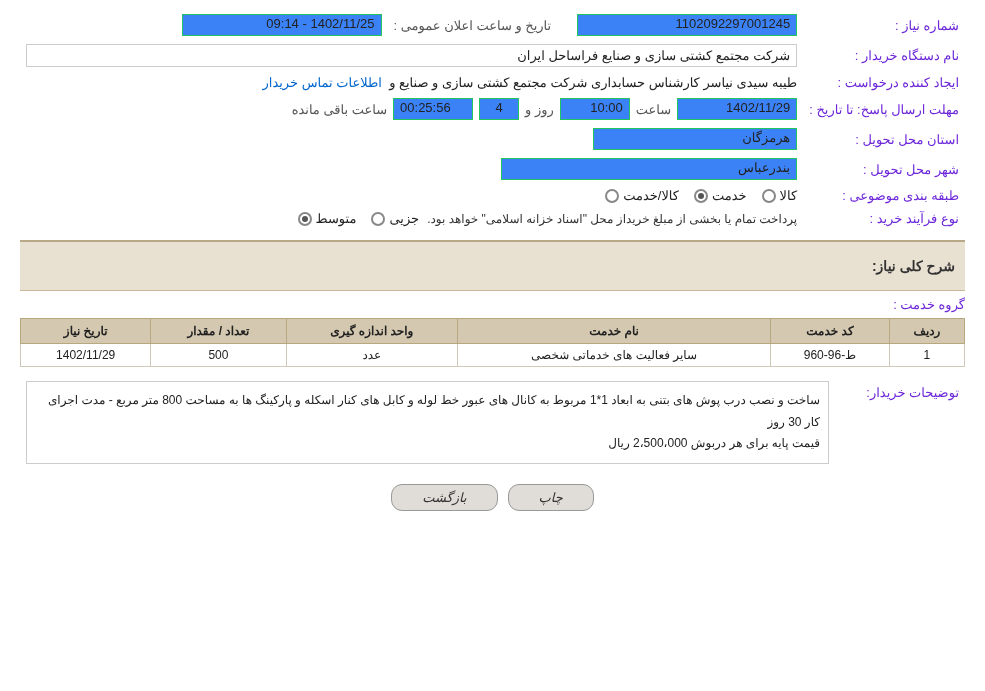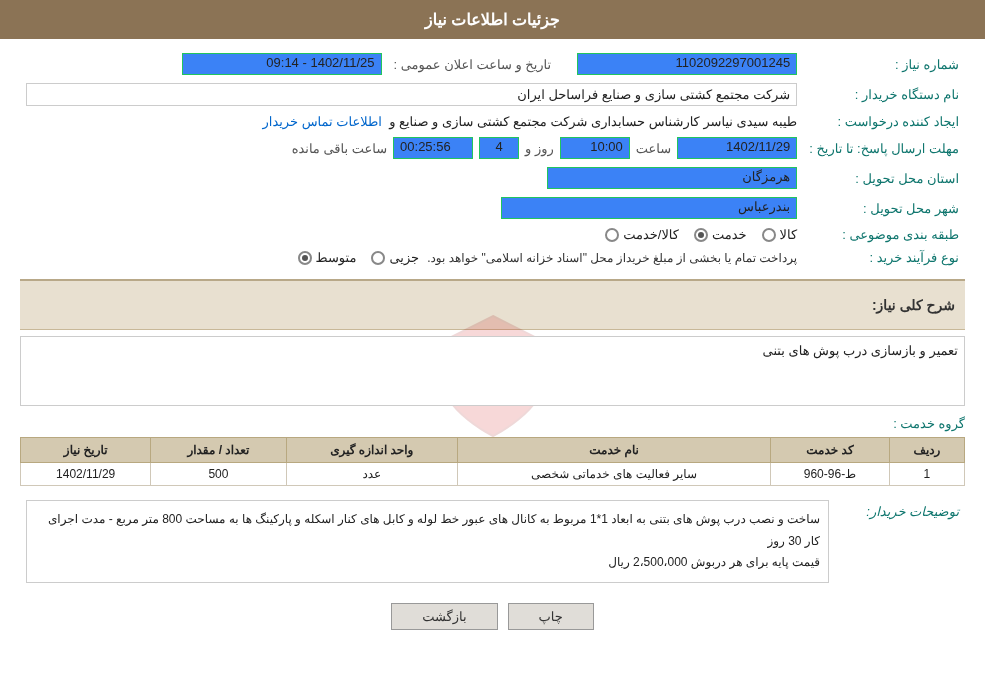--- a/index.html
+++ b/index.html
@@ -30,21 +30,21 @@
     .info-table {
       width: 100%;
       border-collapse: collapse;
       margin-bottom: 8px;
     }
     .info-table td {
       padding: 4px 6px;
       vertical-align: middle;
     }
     .label-cell {
-      color: #0f766e;
+      color: #6d28d9;
       text-align: right;
       white-space: nowrap;
       width: 130px;
     }
     .value-box {
       border: 1px solid #22c55e;
       background: #3b82f6;
       padding: 1px 6px;
       min-height: 22px;
       display: inline-block;
@@ -166,21 +166,22 @@
       display: flex;
       justify-content: center;
       gap: 10px;
     }
     .btn {
       padding: 5px 30px;
       font-size: 13px;
       font-family: Tahoma, Arial, sans-serif;
       cursor: pointer;
       border: 1px solid #999;
-      border-radius: 0;
+      border-radius: 11px;
+      font-style: italic;
     }
     .btn-back {
       background: #e0ddd8;
       color: #333;
     }
     .btn-print {
       background: #e0ddd8;
       color: #333;
     }
     .group-service-row {
@@ -188,23 +189,20 @@
       align-items: center;
       gap: 8px;
       margin-bottom: 6px;
     }
   </style>
 </head>
 <body>
 
 <div class="page-container">
 
-  <div class="header-bar">
-    <span>جزئیات اطلاعات نیاز</span>
-  </div>
 
   <div class="content">
 
     <table class="info-table">
 
       <tbody>
           <tr>
         <td class="label-cell">شماره نیاز :</td>
         <td style="width:220px;">
           <div class="value-box" style="width:220px;">1102092297001245</div>
@@ -243,21 +241,21 @@
             <div class="value-box" style="width:40px; text-align:center;">4</div>
             <div class="value-box" style="width:80px; text-align:left;">00:25:56</div>
             <span class="inline-label">ساعت باقی مانده</span>
           </div>
         </td>
       </tr>
 
       <tr>
         <td class="label-cell">استان محل تحویل :</td>
         <td colspan="3">
-          <div class="value-box" style="width:250px;">هرمزگان</div>
+          <div class="value-box" style="width:204px;">هرمزگان</div>
         </td>
       </tr>
 
       <tr>
         <td class="label-cell">شهر محل تحویل :</td>
         <td colspan="3">
           <div class="value-box" style="width:296px;">بندرعباس</div>
         </td>
       </tr>
 
@@ -298,31 +296,20 @@
             <span class="note-text" style="color:#333; font-size:12px;">پرداخت تمام یا بخشی از مبلغ خریداز محل "اسناد خزانه اسلامی" خواهد بود.</span>
           </div>
         </td>
       </tr>
     </tbody>
       </table>
 
     <div class="section-header">
       <span>شرح کلی نیاز:</span>
     </div>
-    <div class="watermark-area">
-
-      <svg class="watermark" viewBox="0 0 140 140" xmlns="http://www.w3.org/2000/svg">
-        <path d="M70 10 L120 35 L120 75 C120 105 70 130 70 130 C70 130 20 105 20 75 L20 35 Z" fill="#c00" stroke="#900" stroke-width="2"></path>
-        <path d="M55 70 L65 85 L90 55" stroke="#fff" stroke-width="6" fill="none" stroke-linecap="round" stroke-linejoin="round"></path>
-        <path d="M85 80 L75 65 L100 68 Z" fill="#fff"></path>
-      </svg>
-      <div style="display:flex; align-items:stretch; border:1px solid #ccc; background:#fff; min-height:70px; padding:6px; direction:rtl; text-align:right; position:relative; z-index:1;">
-        <span>تعمیر و بازسازی درب پوش های بتنی</span>
-      </div>
-    </div>
 
 
     <div class="group-service-row">
       <span class="label-cell" style="width:100px;">گروه خدمت :</span>
     </div>
 
     <table class="services-table">
       <thead>
         <tr>
           <th>ردیف</th>
@@ -341,21 +328,21 @@
             <td>عدد</td>
             <td>500</td>
             <td>1402/11/29</td>
           </tr>
         </tbody>
     </table>
 
     <table class="info-table" style="margin-top:10px;">
       <tbody>
           <tr>
-        <td class="label-cell" style="vertical-align:top; padding-top:8px;font-style:italic;">توضیحات خریدار:</td>
+        <td class="label-cell" style="vertical-align:top; padding-top:8px;">توضیحات خریدار:</td>
         <td>
           <div class="description-box">
             <span id="buyer-desc-text">ساخت و نصب درب پوش های بتنی به ابعاد 1*1 مربوط به کانال های عبور خط لوله و کابل های کنار اسکله و پارکینگ ها به مساحت 800 متر مربع - مدت اجرای کار 30 روز<br>قیمت پایه برای هر دربوش 2،500،000 ریال</span>
           </div>
         </td>
       </tr>
     </tbody>
       </table>
 
     <div class="button-bar">

